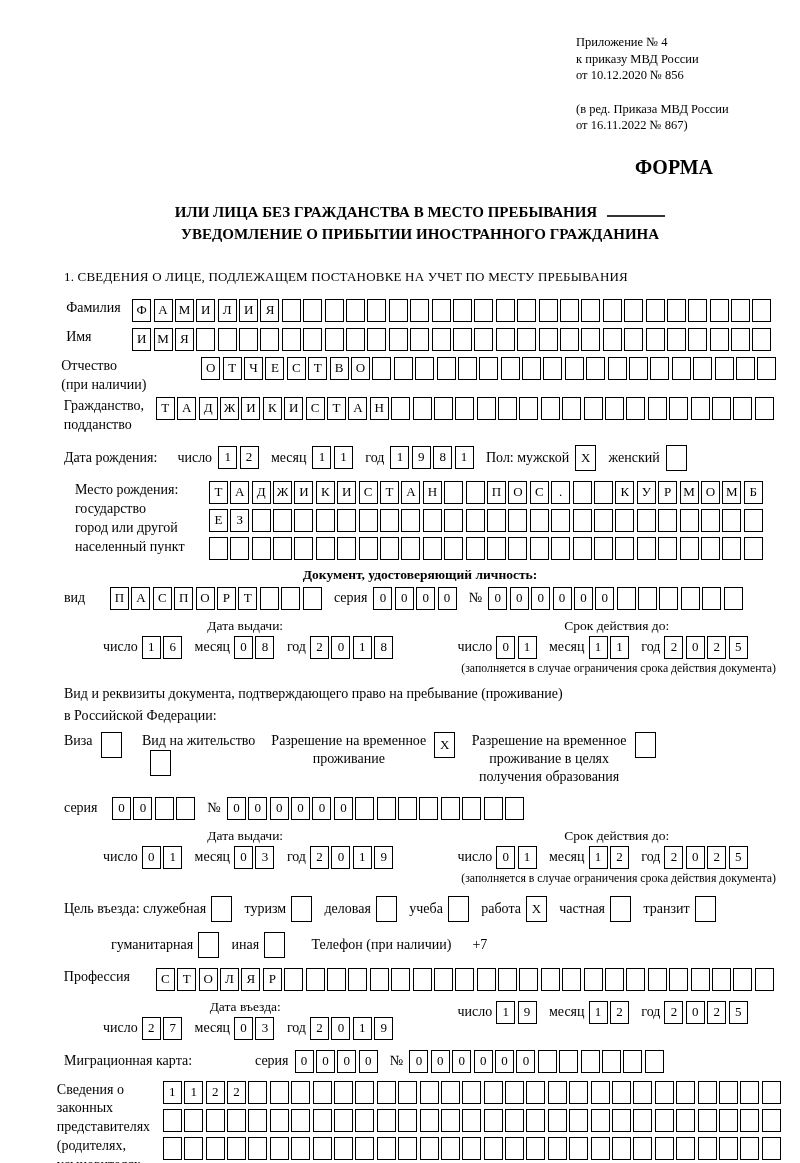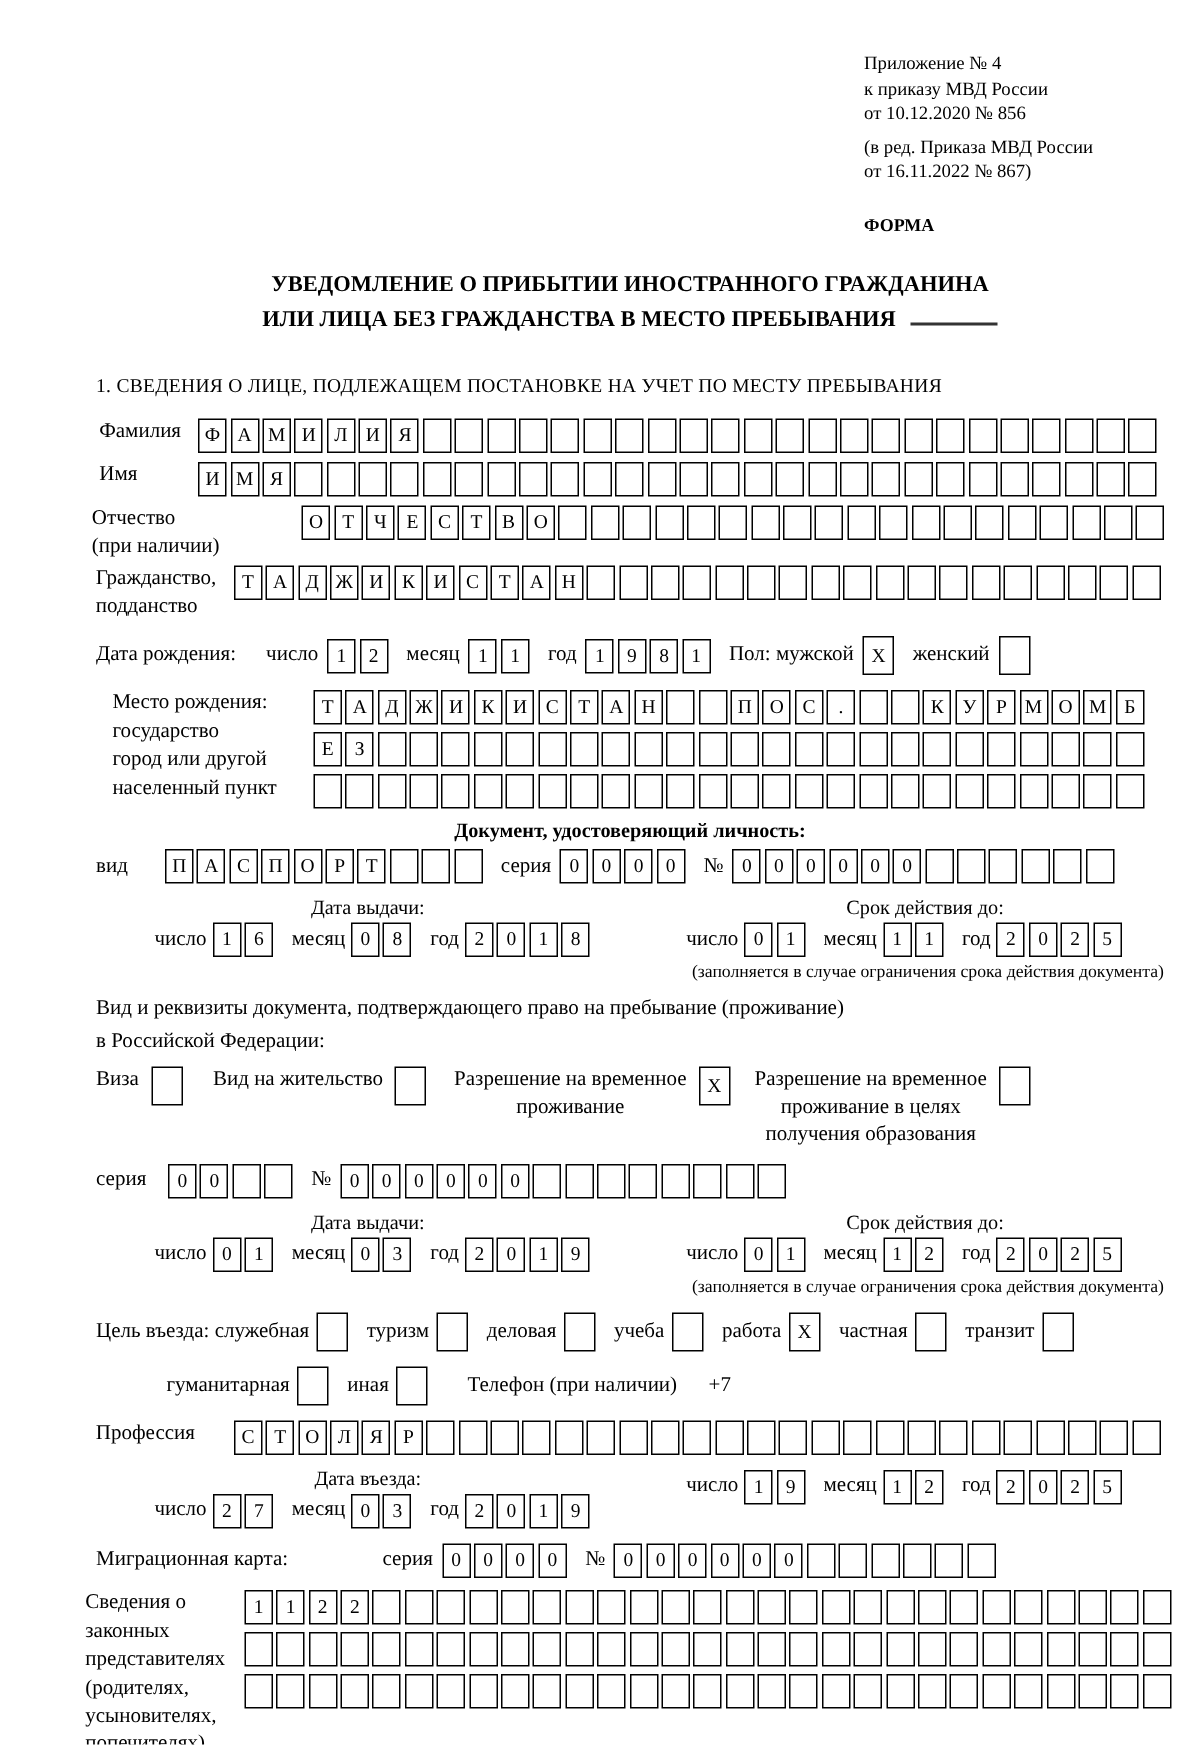--- a/index.html
+++ b/index.html
@@ -2,21 +2,21 @@
 <html><head>
 <meta charset="utf-8">
 <style>
   html,body{margin:0;padding:0;background:#fff;}
   body{width:800px;height:1163px;font-family:"Liberation Serif",serif;color:#000;font-size:14px;overflow:hidden;}
   .page{padding:34px 24px 0 64px;width:712px;}
 
   
   .hdr{display:flex;justify-content:flex-end;}
   .hdr-block{width:200px;font-size:12.5px;line-height:1.32;}
-  .forma{ text-align:left;font-weight:bold;font-size:12px;margin:20px 4px 0 0;}
+  .forma{ text-align:center;font-weight:bold;font-size:20px;margin:20px 4px 0 0;}
 
   
   .title{text-align:center;font-weight:bold;font-size:15px;line-height:1.45;margin-top:22px;}
   .uline{display:inline-block;width:58px;border-bottom:2px solid #333;height:13px;margin-left:10px;}
   .sect{font-weight:normal;font-size:13px;margin-top:24px;letter-spacing:0.2px;}
 
   
   .row{display:flex;align-items:flex-start;margin-top:6px;justify-content:center;}
   .lbl{flex:none;line-height:1.35;}
   .boxes{white-space:nowrap;display:inline-block;vertical-align:middle;}
@@ -59,29 +59,29 @@
 </head>
 <body>
 
 <div class="page">
 
   <div class="hdr">
     <div class="hdr-block">
       <div>Приложение № 4</div>
       <div>к приказу МВД России</div>
       <div>от 10.12.2020 № 856</div>
-      <div style="margin-top:6px;">(в ред. Приказа МВД России</div>
+      <div style="margin-top:17px;">(в ред. Приказа МВД России</div>
       <div>от 16.11.2022 № 867)</div>
       <div class="forma">ФОРМА</div>
     </div>
   </div>
 
   <div class="title">
+    <div><span>ИЛИ ЛИЦА БЕЗ ГРАЖДАНСТВА В МЕСТО ПРЕБЫВАНИЯ</span><span class="uline"></span></div>
     <div>УВЕДОМЛЕНИЕ О ПРИБЫТИИ ИНОСТРАННОГО ГРАЖДАНИНА</div>
-    <div><span>ИЛИ ЛИЦА БЕЗ ГРАЖДАНСТВА В МЕСТО ПРЕБЫВАНИЯ</span><span class="uline"></span></div>
   </div>
 
   <div class="sect">1. СВЕДЕНИЯ О ЛИЦЕ, ПОДЛЕЖАЩЕМ ПОСТАНОВКЕ НА УЧЕТ ПО МЕСТУ ПРЕБЫВАНИЯ</div>
 
   <div class="row mt14">
     <span class="lbl w66">Фамилия</span>
     <span class="boxes"><span class="box">Ф</span><span class="box">А</span><span class="box">М</span><span class="box">И</span><span class="box">Л</span><span class="box">И</span><span class="box">Я</span><span class="box"></span><span class="box"></span><span class="box"></span><span class="box"></span><span class="box"></span><span class="box"></span><span class="box"></span><span class="box"></span><span class="box"></span><span class="box"></span><span class="box"></span><span class="box"></span><span class="box"></span><span class="box"></span><span class="box"></span><span class="box"></span><span class="box"></span><span class="box"></span><span class="box"></span><span class="box"></span><span class="box"></span><span class="box"></span><span class="box"></span></span>
   </div>
 
   <div class="row">
@@ -174,21 +174,21 @@
   <div class="mt10">
     <div>Вид и реквизиты документа, подтверждающего право на пребывание (проживание)</div>
     <div style="margin-top:6px;">в Российской Федерации:</div>
   </div>
 
   <div class="permit-band">
     <span class="itm">
       <span class="txt">Виза</span>
       <span class="boxes cb"><span class="box"></span></span>
     </span>
-    <span class="itm" style="margin-left:18px;">
+    <span class="itm" style="margin-left:18px;flex-direction:column;">
       <span class="txt">Вид на жительство</span>
       <span class="boxes cb"><span class="box"></span></span>
     </span>
     <span class="itm" style="margin-left:16px;">
       <span class="txt c2">
         <span>Разрешение на временное</span><br>
         <span>проживание</span>
       </span>
       <span class="boxes cb"><span class="box">X</span></span>
     </span>

